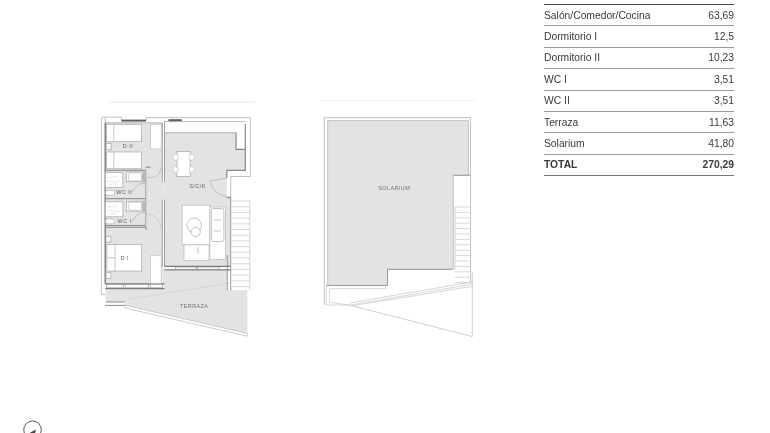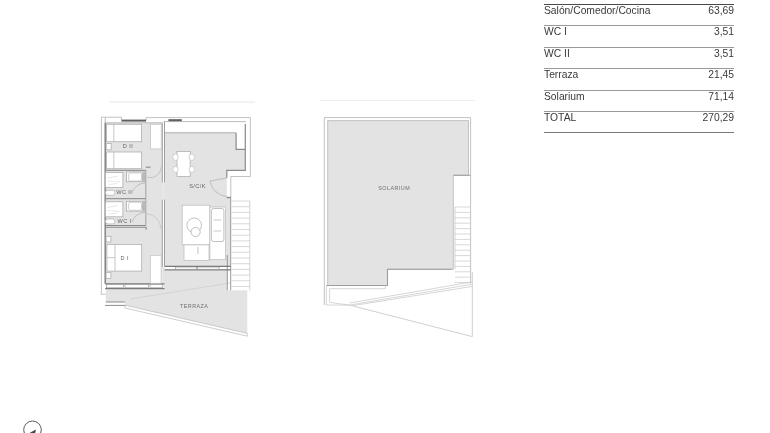--- a/index.html
+++ b/index.html
@@ -1,53 +1,61 @@
 <!DOCTYPE html>
 <html><head>
 <meta charset="utf-8">
 <style>
 html,body{margin:0;padding:0;background:#fff;}
 #page{position:relative;width:770px;height:433px;background:#fff;overflow:hidden;font-family:"Liberation Sans",sans-serif;}
 #areas{position:absolute;left:544px;top:4px;width:190px;font-size:10.3px;color:#3a3a3a;}
-#areas .row{height:20.4px;border-bottom:1px solid #999;display:flex;justify-content:space-between;align-items:flex-start;gap:24px;}
+#areas .row{height:20.4px;border-bottom:1px solid #999;display:flex;justify-content:space-between;align-items:center;gap:24px;}
 #areas .row:first-child{border-top:1.6px solid #4a4a4a;}
-#areas .row.total{font-weight:normal;border-bottom:1.2px solid #777;}
+#areas .row.total{font-weight:bold;border-bottom:1.2px solid #777;}
 svg text{font-family:"Liberation Sans",sans-serif;}
 </style>
 </head>
 <body>
 <div id="page">
 
 <div id="areas">
 
   <div class="row">
         <span>Salón/Comedor/Cocina</span>
         <span>63,69</span>
       </div>
 
-
+  <div class="row">
+        <span>Dormitorio I</span>
+        <span>12,5</span>
+      </div>
+
+  <div class="row">
+        <span>Dormitorio II</span>
+        <span>10,23</span>
+      </div>
 
   <div class="row">
         <span>WC I</span>
         <span>3,51</span>
       </div>
 
   <div class="row">
         <span>WC II</span>
         <span>3,51</span>
       </div>
 
   <div class="row">
         <span>Terraza</span>
-        <span>21,45</span>
+        <span>11,63</span>
       </div>
 
   <div class="row">
         <span>Solarium</span>
-        <span>71,14</span>
+        <span>41,80</span>
       </div>
 
   <div class="row total">
         <span>TOTAL</span>
         <span>270,29</span>
       </div>
 </div>
 
 <svg width="770" height="433" viewBox="0 0 770 433" style="position:absolute;left:0;top:0">
 <g fill="none" stroke-linecap="butt">

